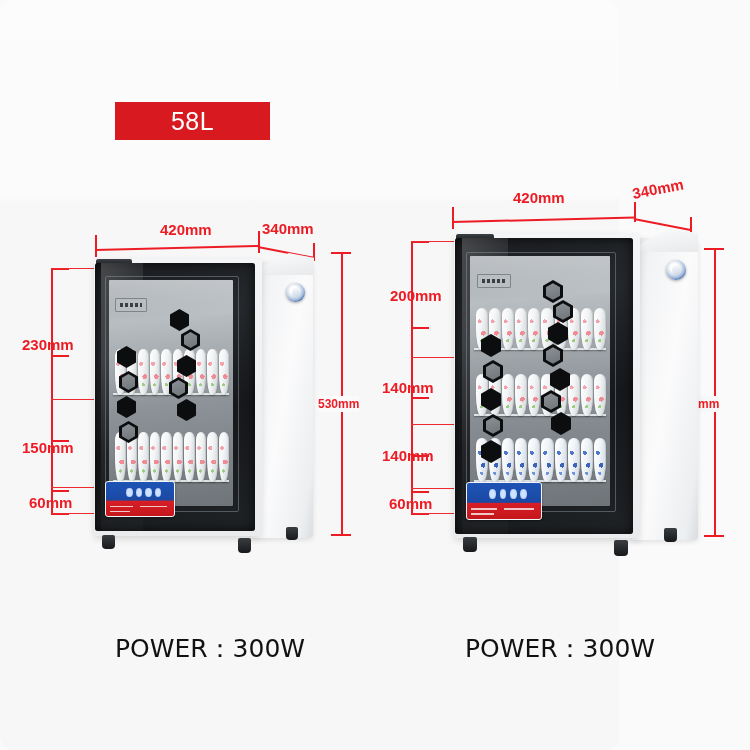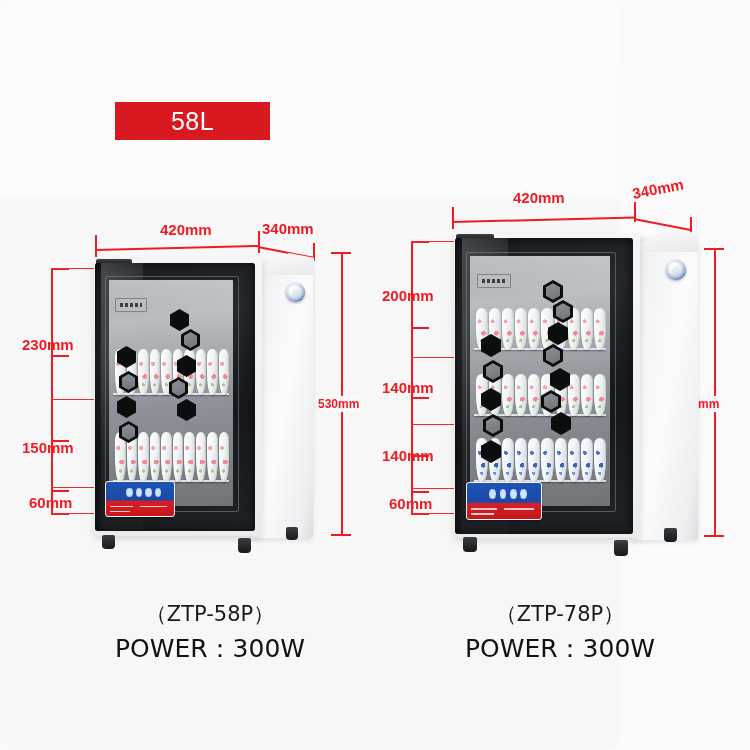--- a/index.html
+++ b/index.html
@@ -276,21 +276,20 @@
       </div>
 
       <div class="knob" style="left:198px;top:36px;width:19px;height:19px;"></div>
 
       <div class="foot" style="left:14px;top:288px;width:13px;height:14px;"></div>
       <div class="foot" style="left:150px;top:291px;width:13px;height:15px;"></div>
       <div class="foot" style="left:198px;top:280px;width:12px;height:13px;"></div>
     </div>
   </div>
 
-  <div class="model" style="left:60px;top:600px;width:300px;">（ZTP-58P）</div>
   <div class="power" style="left:60px;top:632px;width:300px;">
     <span>POWER：</span><span>300W</span>
   </div>
 
 
   <div class="rl v" style="left:452px;top:207px;height:22px;"></div>
   <div class="rl v" style="left:634px;top:202px;height:20px;"></div>
   <div class="rl h" style="left:452px;top:221px;width:183px;transform:rotate(-1.4deg);transform-origin:left center;"></div>
   <div class="dim-label" style="left:513px;top:190px;">420mm</div>
 
@@ -305,21 +304,21 @@
   <div class="rl h" style="left:411px;top:455px;width:18px;"></div>
   <div class="rl h" style="left:411px;top:491px;width:18px;"></div>
   <div class="rl h" style="left:411px;top:513px;width:18px;"></div>
 
   <div class="leader" style="left:411px;top:241px;width:140px;"></div>
   <div class="leader" style="left:411px;top:357px;width:150px;"></div>
   <div class="leader" style="left:411px;top:424px;width:150px;"></div>
   <div class="leader" style="left:411px;top:488px;width:150px;"></div>
   <div class="leader" style="left:411px;top:513px;width:150px;"></div>
 
-  <div class="dim-label" style="left:382px;top:288px;">200mm</div>
+  <div class="dim-label" style="left:390px;top:288px;">200mm</div>
   <div class="dim-label" style="left:382px;top:380px;">140mm</div>
   <div class="dim-label" style="left:382px;top:448px;">140mm</div>
   <div class="dim-label" style="left:389px;top:496px;">60mm</div>
 
   <div class="rl v" style="left:714px;top:248px;height:288px;"></div>
   <div class="rl h" style="left:704px;top:248px;width:20px;"></div>
   <div class="rl h" style="left:704px;top:535px;width:20px;"></div>
   <div class="dim-label big" style="left:678px;top:396px;background:#f7f7f8;padding:2px 0;">630mm</div>
 
   <div class="cab" style="left:448px;top:222px;width:250px;height:332px;">
@@ -428,18 +427,17 @@
           </div>
         </div>
       </div>
       <div class="knob" style="left:218px;top:38px;width:20px;height:20px;"></div>
       <div class="foot" style="left:15px;top:315px;width:14px;height:15px;"></div>
       <div class="foot" style="left:166px;top:318px;width:14px;height:16px;"></div>
       <div class="foot" style="left:216px;top:306px;width:13px;height:14px;"></div>
     </div>
   </div>
 
-  <div class="model" style="left:400px;top:600px;width:320px;">（ZTP-78P）</div>
   <div class="power" style="left:400px;top:632px;width:320px;">
     <span>POWER：</span><span>300W</span>
   </div>
 
 </div>
 
 </body></html>

